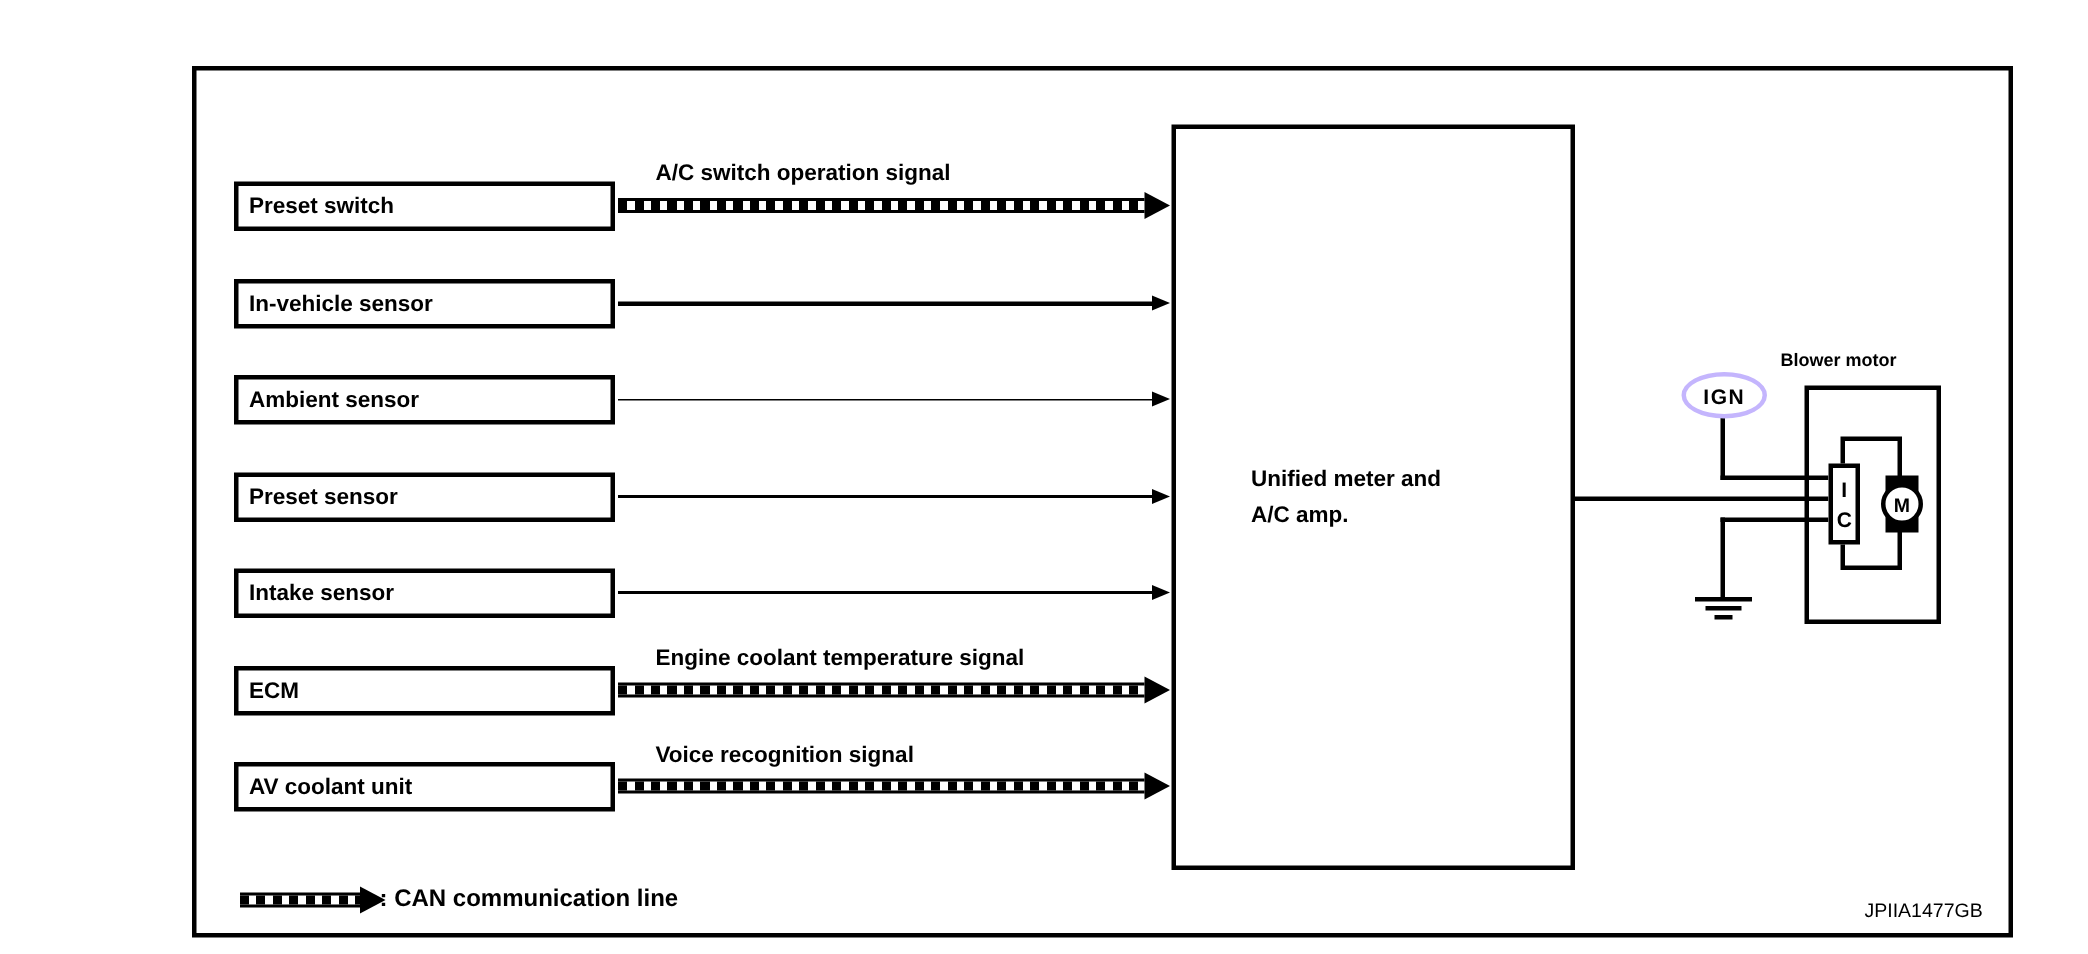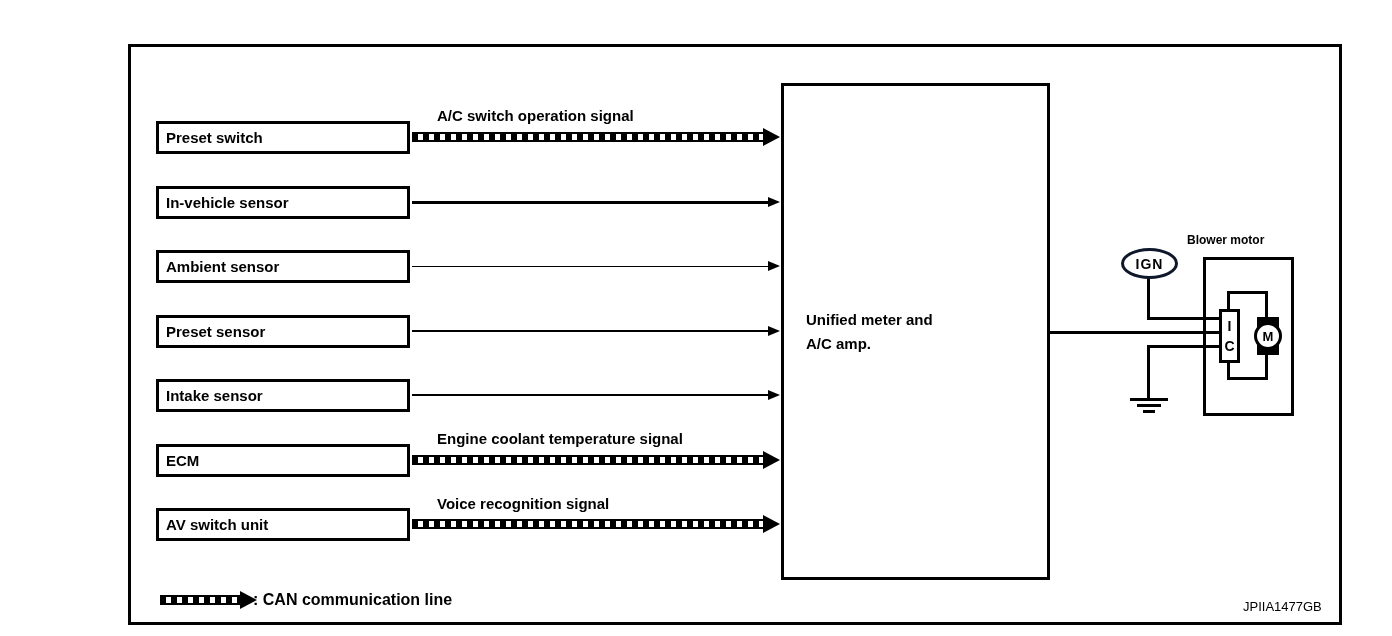--- a/index.html
+++ b/index.html
@@ -67,31 +67,31 @@
     border-left: 12px solid #000;
     border-top: 5px solid transparent;
     border-bottom: 5px solid transparent;
   }
 
   
   .main-box {
     left: 781px; top: 83px; width: 269px; height: 497px;
     border: 3px solid #000; background: #fff;
     display: flex; flex-direction: column; justify-content: center;
-    padding-left: 22px;
+    padding-left: 50px;
     font-size: 15px; font-weight: bold; line-height: 24px;
   }
 
   
   .wire-h { height: 3px; background: #000; }
   .wire-v { width: 3px; background: #000; }
 
   .ign-oval {
     left: 1121px; top: 248px; width: 57px; height: 31px;
-    border: 3px solid #0f172a; border-radius: 50%;
+    border: 3px solid #c4b5fd; border-radius: 50%;
     background: #fff;
     display: flex; align-items: center; justify-content: center;
     font-size: 14px; font-weight: bold; letter-spacing: 1px;
     z-index: 2;
   }
 
   .blower-label {
     left: 1187px; top: 233px;
     font-size: 12px; font-weight: bold; white-space: nowrap;
   }
@@ -151,21 +151,21 @@
 <div class="abs src-box" style="top:315px">
   <span>Preset sensor</span>
 </div>
 <div class="abs src-box" style="top:379px">
   <span>Intake sensor</span>
 </div>
 <div class="abs src-box" style="top:444px">
   <span>ECM</span>
 </div>
 <div class="abs src-box" style="top:508px">
-  <span>AV switch unit</span>
+  <span>AV coolant unit</span>
 </div>
 
 <div class="abs sig-label" style="top:107px">A/C switch operation signal</div>
 <div class="abs sig-label" style="top:430px">Engine coolant temperature signal</div>
 <div class="abs sig-label" style="top:495px">Voice recognition signal</div>
 
 <div class="abs can-arrow" style="top:124px">
   <div class="can-band"></div>
   <div class="can-head"></div>
 </div>

